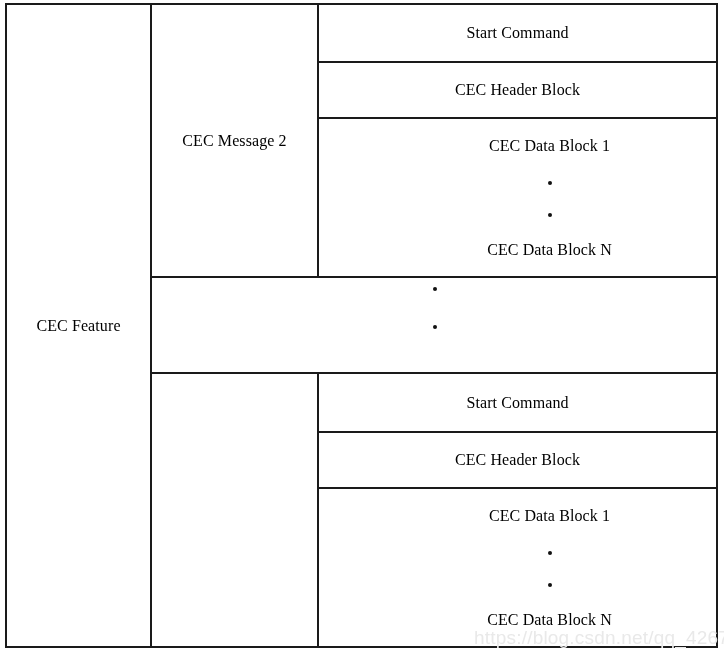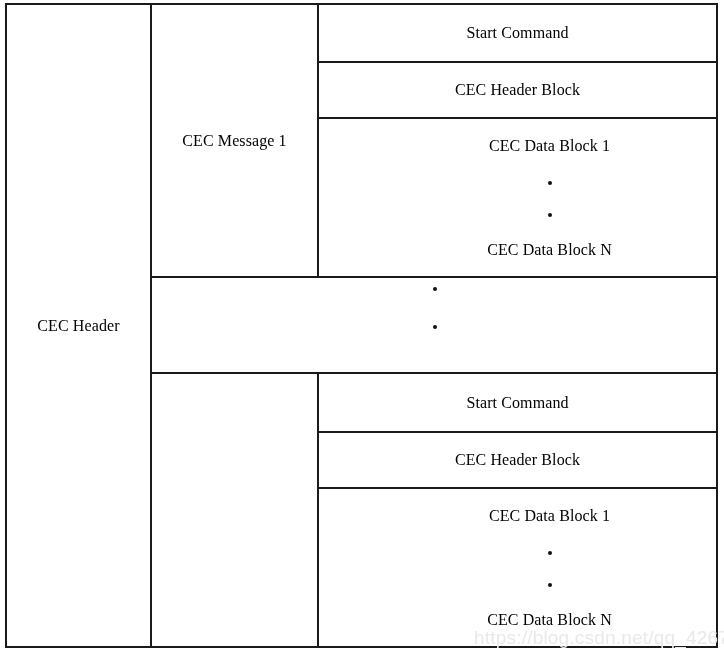--- a/index.html
+++ b/index.html
@@ -120,25 +120,25 @@
 
   <div class="hrule" style="left:150px; top:276px; width:568px;"></div>
 
   <div class="hrule" style="left:150px; top:372px; width:568px;"></div>
 
   <div class="hrule" style="left:317px; top:431px; width:401px;"></div>
 
   <div class="hrule" style="left:317px; top:487px; width:401px;"></div>
 
   <div class="cell" style="left:7px; top:5px; width:143px; height:641px;">
-    <span class="label">CEC Header</span>
+    <span class="label">CEC Feature</span>
   </div>
 
   <div class="cell" style="left:152px; top:5px; width:165px; height:271px;">
-    <span class="label">CEC Message 1</span>
+    <span class="label">CEC Message 2</span>
   </div>
 
   <div class="cell" style="left:319px; top:5px; width:397px; height:56px;">
     <span class="label">Start Command</span>
   </div>
 
   <div class="cell" style="left:319px; top:63px; width:397px; height:54px;">
     <span class="label">CEC Header Block</span>
   </div>
 

